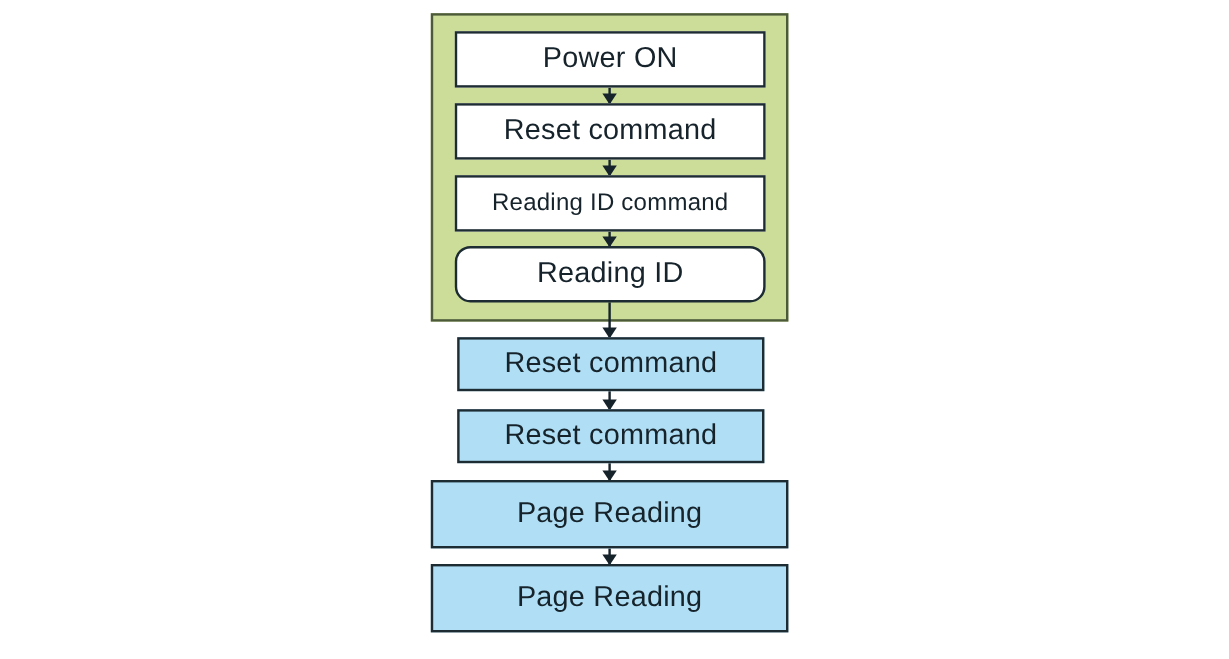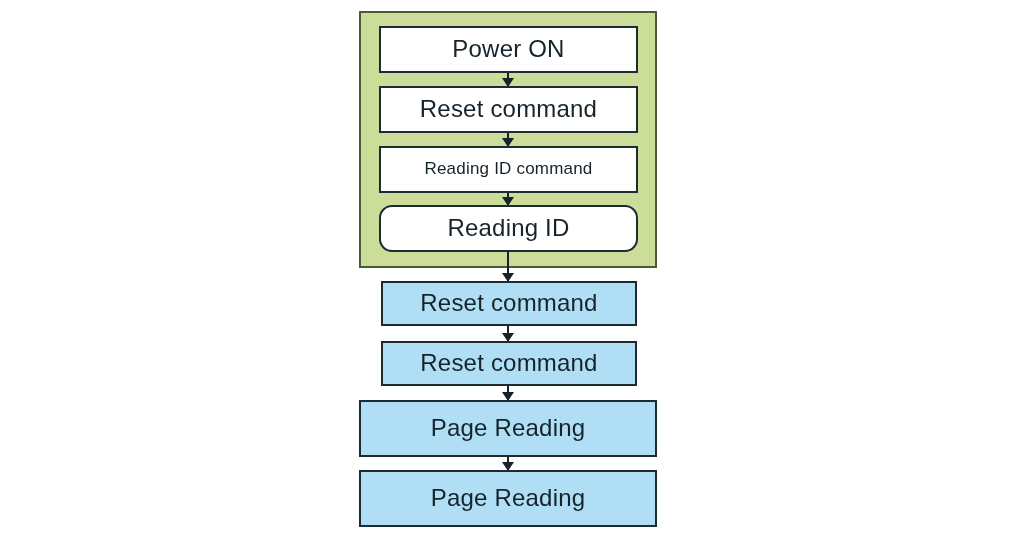--- a/index.html
+++ b/index.html
@@ -88,21 +88,21 @@
   <div class="connector" style="left: 507px; top: 326px; height: 15px;"></div>
   <div class="connector" style="left: 507px; top: 386px; height: 14px;"></div>
   <div class="connector" style="left: 507px; top: 457px; height: 13px;"></div>
 
   <div class="node fill-white" style="left: 379px; top: 26px; width: 259px; height: 47px; background: rgb(255, 255, 255); border-color: rgb(29, 43, 51); font-size: 24px;">
     <span class="node-label">Power ON</span>
   </div>
   <div class="node fill-white" style="left: 379px; top: 86px; width: 259px; height: 47px; background: rgb(255, 255, 255); border-color: rgb(29, 43, 51); font-size: 24px;">
     <span class="node-label">Reset command</span>
   </div>
-  <div class="node fill-white" style="left: 379px; top: 146px; width: 259px; height: 47px; background: rgb(255, 255, 255); border-color: rgb(29, 43, 51); font-size: 17px;">
+  <div class="node fill-white" style="left: 379px; top: 146px; width: 259px; height: 47px; background: rgb(255, 255, 255); border-color: rgb(29, 43, 51); font-size: 20px;">
     <span class="node-label">Reading ID command</span>
   </div>
   <div class="node fill-white" style="left: 379px; top: 205px; width: 259px; height: 47px; background: rgb(255, 255, 255); border-color: rgb(29, 43, 51); font-size: 24px; border-radius: 13px;">
     <span class="node-label">Reading ID</span>
   </div>
   <div class="node fill-blue" style="left: 381px; top: 281px; width: 256px; height: 45px; background: rgb(176, 223, 245); border-color: rgb(29, 43, 51); font-size: 24px;">
     <span class="node-label">Reset command</span>
   </div>
   <div class="node fill-blue" style="left: 381px; top: 341px; width: 256px; height: 45px; background: rgb(176, 223, 245); border-color: rgb(29, 43, 51); font-size: 24px;">
     <span class="node-label">Reset command</span>

